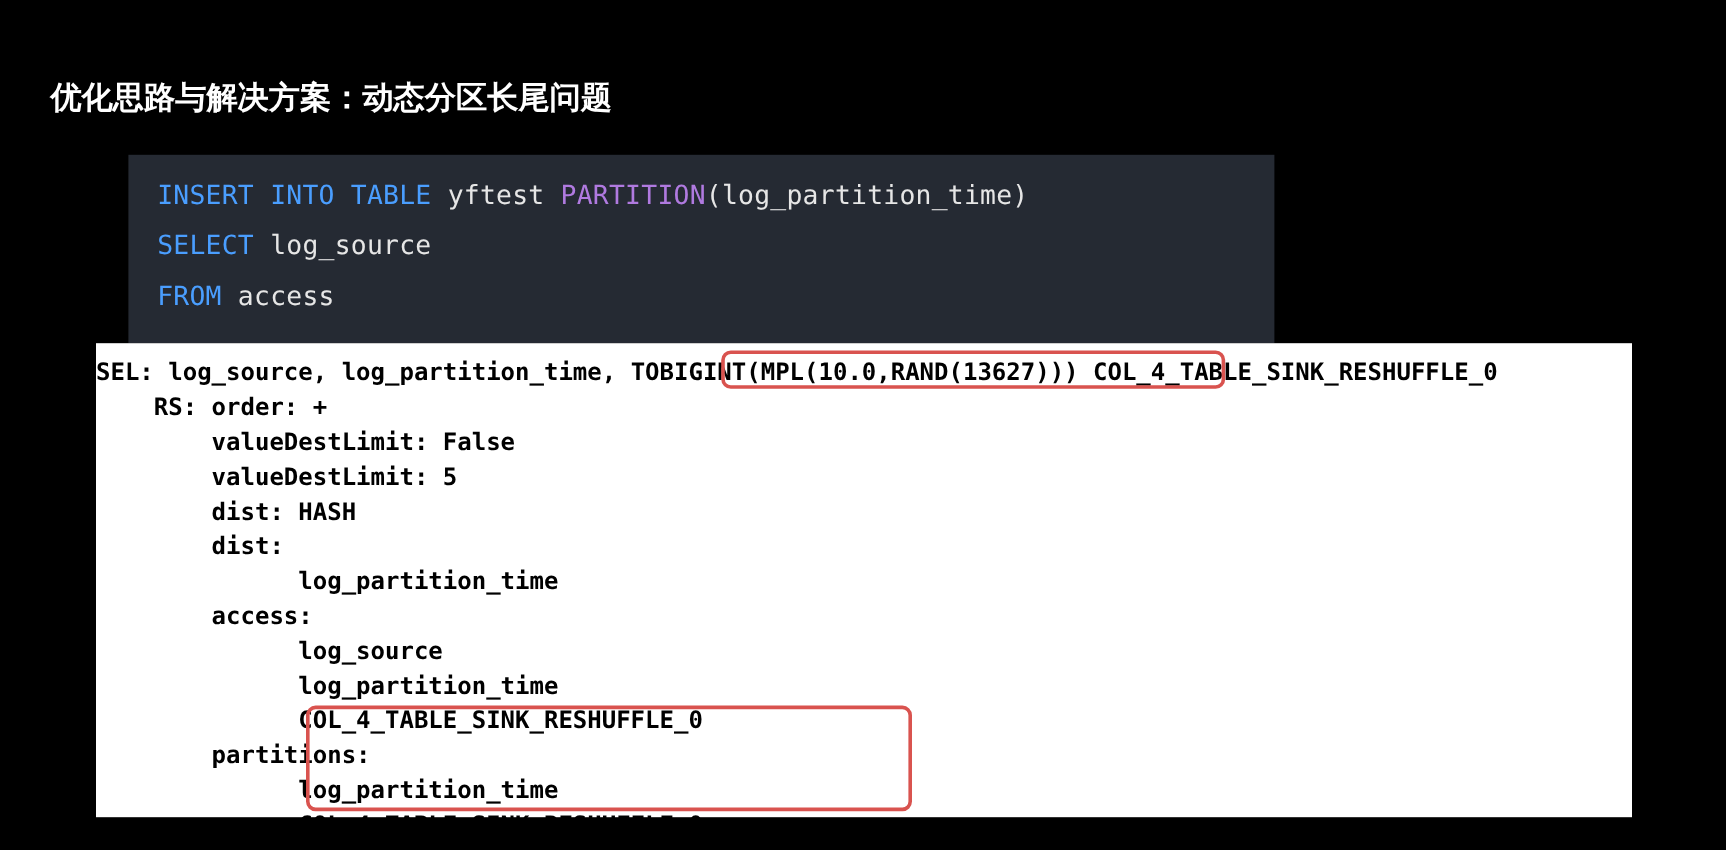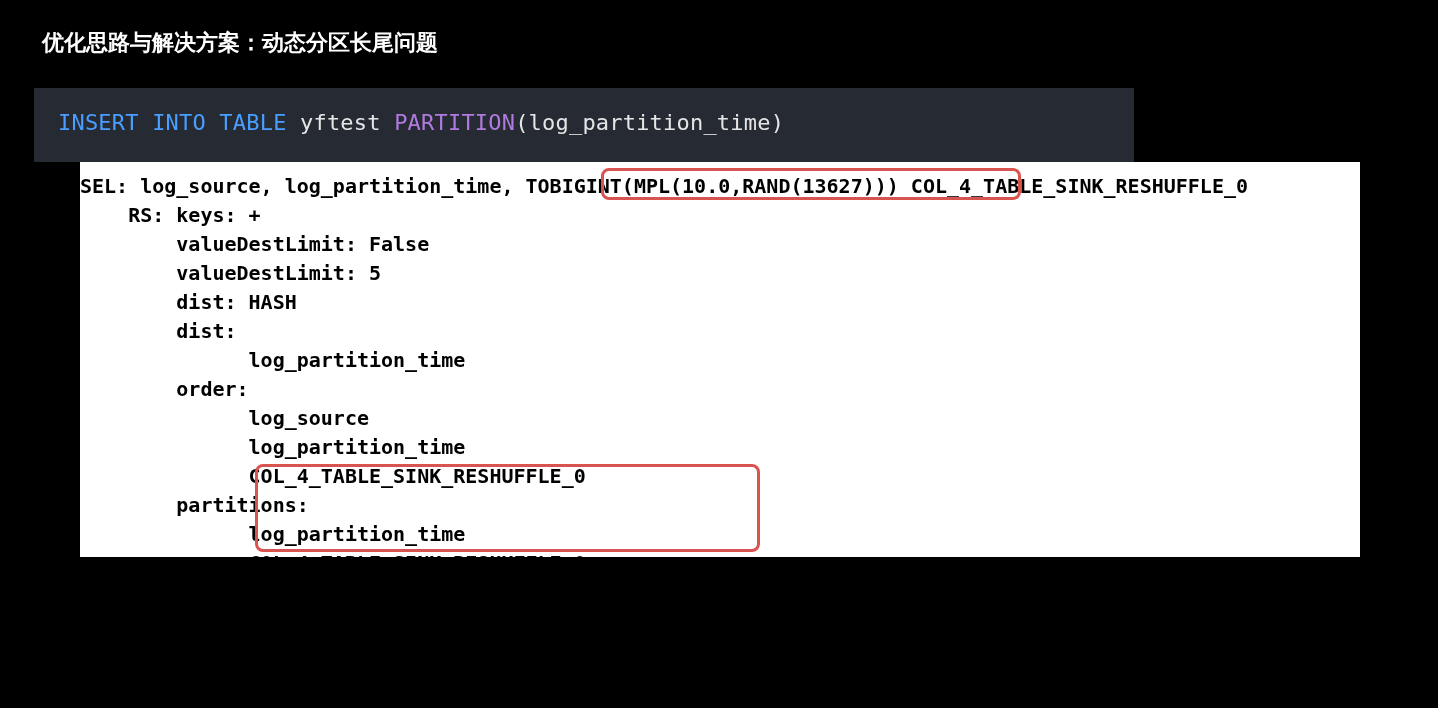--- a/index.html
+++ b/index.html
@@ -5,28 +5,28 @@
   * { margin: 0; padding: 0; box-sizing: border-box; }
   body {
     background: #000;
     width: 1438px;
     height: 708px;
     font-family: "Microsoft YaHei", -apple-system, sans-serif;
     overflow: hidden;
   }
   .title {
     color: #fff;
-    font-size: 22px;
+    font-size: 26px;
     font-weight: 600;
-    padding: 28px 0 0 42px;
+    padding: 64px 0 0 42px;
   }
   .sql-block {
     background: #252a33;
-    margin: 30px 0 0 34px;
-    width: 1100px;
+    margin: 30px 0 0 107px;
+    width: 955px;
     padding: 14px 24px 18px 24px;
     font-family: "SF Mono", Consolas, Monaco, monospace;
     font-size: 22px;
     line-height: 1.9;
     color: #e6e6e6;
     letter-spacing: 0.2px;
   }
   .kw { color: #4a9eff; }
   .fn { color: #b07ae0; }
   .plan-block {
@@ -52,30 +52,32 @@
   .hl1 { left: 521px; top: 6px; width: 420px; height: 32px; }
   .hl2 { left: 175px; top: 302px; width: 505px; height: 88px; }
 </style>
 </head>
 <body>
 
 <div class="title">优化思路与解决方案：动态分区长尾问题</div>
 
 <div class="sql-block">
   <div><span class="kw">INSERT</span> <span class="kw">INTO</span> <span class="kw">TABLE</span><span> yftest </span><span class="fn">PARTITION</span><span>(log_partition_time)</span></div>
+  <div><span class="kw">SELECT</span><span>  log_source</span></div>
+  <div><span class="kw">FROM</span><span>    access</span></div>
 </div>
 
 <div class="plan-block"><span>SEL: log_source, log_partition_time, </span><span>TOBIGINT(MPL(10.0,RAND(13627)))</span><span> COL_4_TABLE_SINK_RESHUFFLE_0</span>
-<span>    RS: keys: +</span>
+<span>    RS: order: +</span>
 <span>        valueDestLimit: False</span>
 <span>        valueDestLimit: 5</span>
 <span>        dist: HASH</span>
 <span>        dist:</span>
 <span>              log_partition_time</span>
-<span>        order:</span>
+<span>        access:</span>
 <span>              log_source</span>
 <span>              log_partition_time</span>
 <span>              COL_4_TABLE_SINK_RESHUFFLE_0</span>
 <span>        partitions:</span>
 <span>              log_partition_time</span>
 <span>              COL_4_TABLE_SINK_RESHUFFLE_0</span>
   <div class="hl-box hl1"></div>
   <div class="hl-box hl2"></div>
 </div>
 

